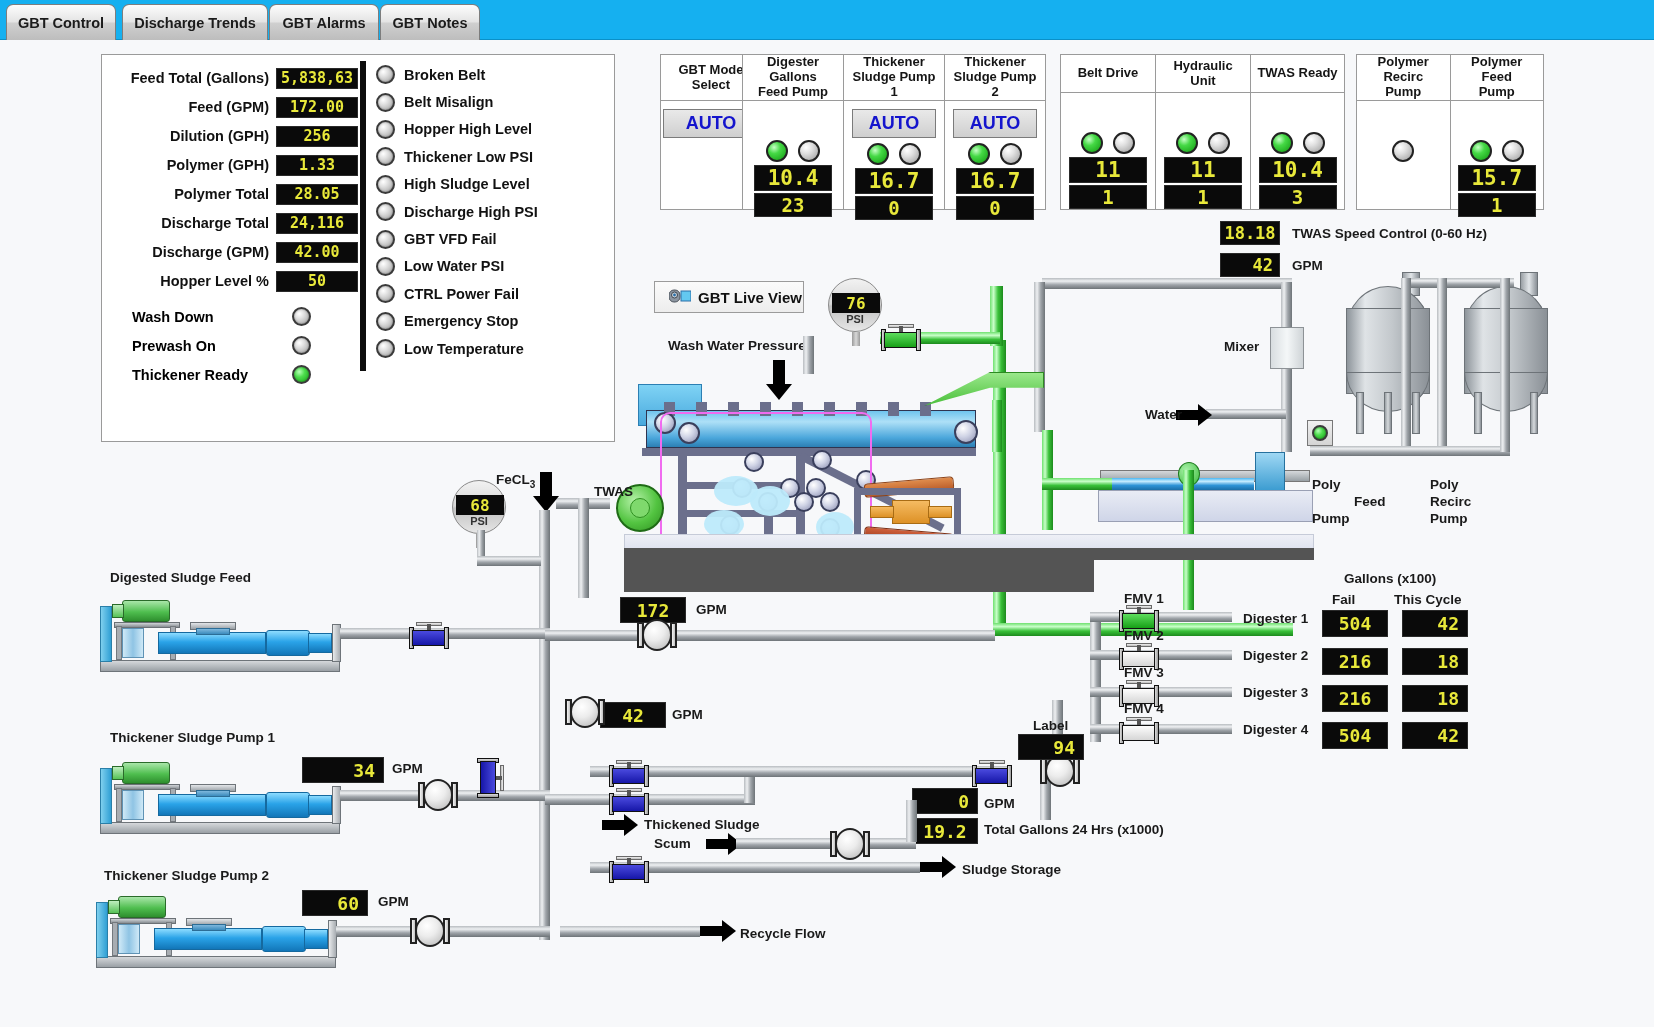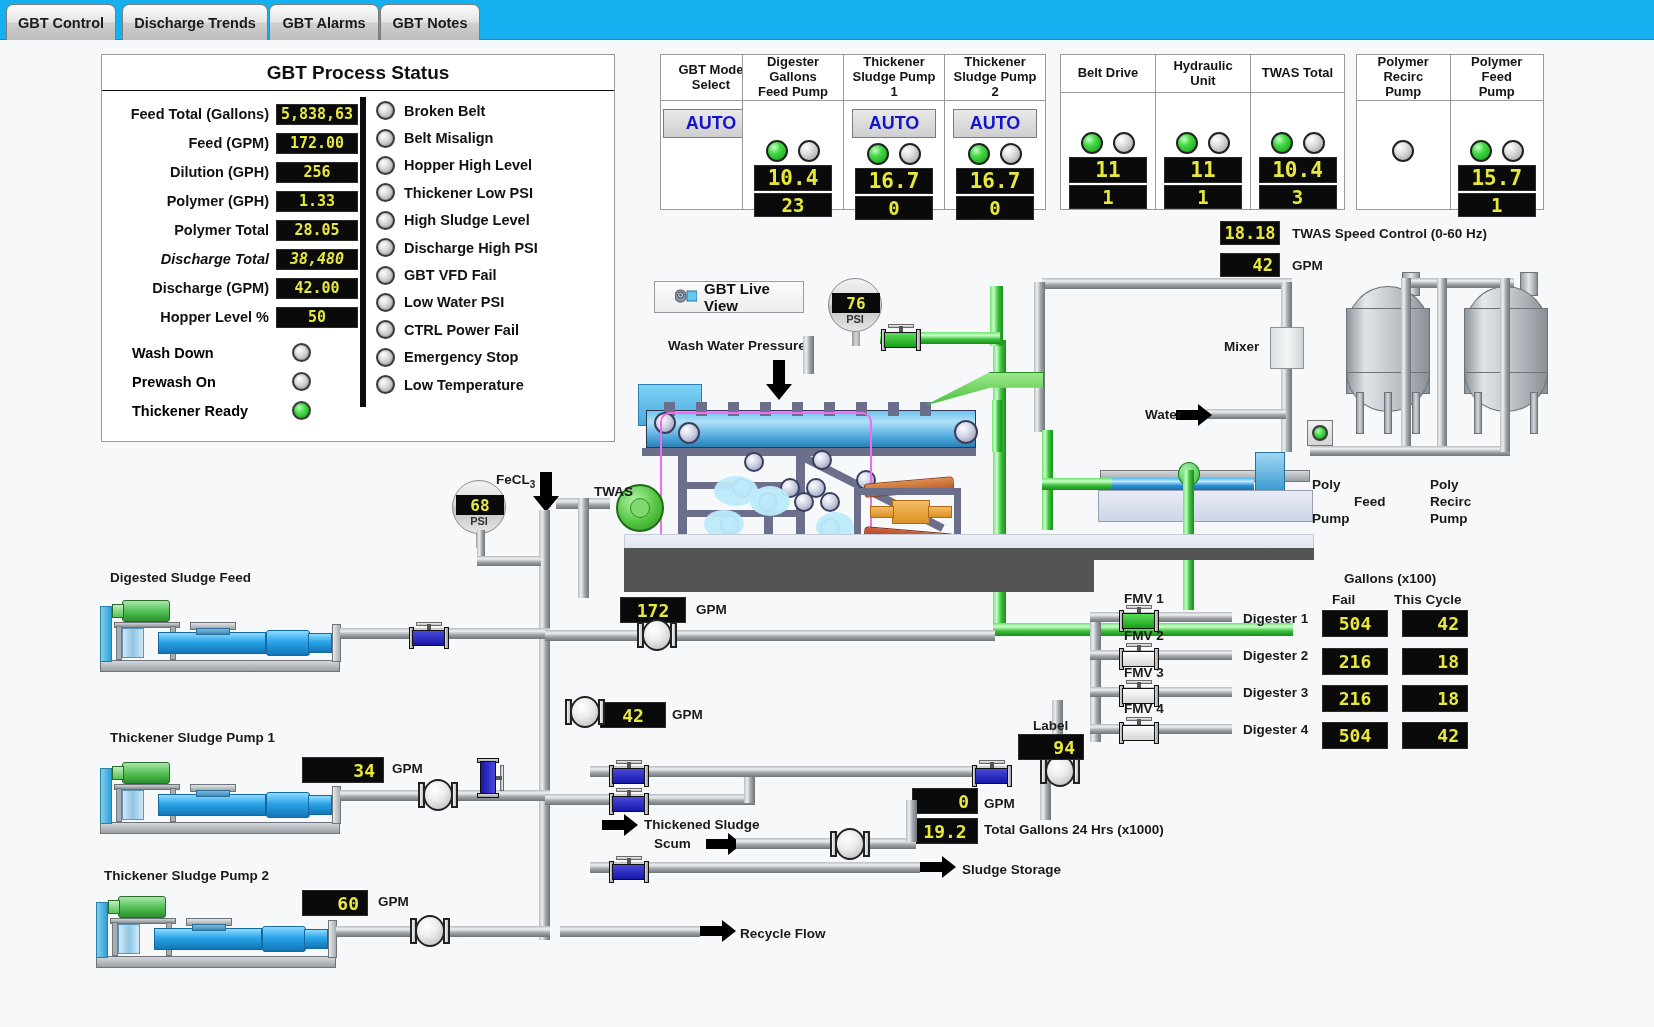--- a/index.html
+++ b/index.html
@@ -132,21 +132,21 @@
   .gauge .g-stem{
     position:absolute; left:23px; top:53px; width:8px; height:14px;
     background:linear-gradient(90deg,#9a9a9a,#d8d8d8,#9a9a9a);
   }
 
   
   #liveview{
     position:absolute; left:654px; top:281px; width:150px; height:32px;
     background:linear-gradient(180deg,#fbfbfb,#ededed);
     border:1px solid #9b9b9b;
-    display:flex; align-items:center; gap:7px; padding-left:20px;
+    display:flex; align-items:center; gap:7px; padding-left:14px;
     cursor:pointer;
     font-size:15px; font-weight:bold; color:#111;
   }
 
   
   .pipe{ position:absolute; background:linear-gradient(180deg,#b8bcc0 0%,#eef0f2 28%,#9fa4a9 62%,#6e7478 100%); }
   .pipe-v{ position:absolute; background:linear-gradient(90deg,#b8bcc0 0%,#eef0f2 28%,#9fa4a9 62%,#6e7478 100%); }
   .pipe-g{ position:absolute; background:linear-gradient(180deg,#6fe06f 0%,#c9ffc9 28%,#39c139 62%,#1d8a1d 100%); }
   .pipe-gv{ position:absolute; background:linear-gradient(90deg,#6fe06f 0%,#c9ffc9 28%,#39c139 62%,#1d8a1d 100%); }
   .pipe-b{ position:absolute; background:linear-gradient(180deg,#49b6f2 0%,#c6ecff 28%,#2e93d6 62%,#1b6fa8 100%); }
@@ -269,21 +269,20 @@
     </div>
   <div class="tab" style="left:269px;width:110px;">
       <span>GBT Alarms</span>
     </div>
   <div class="tab" style="left:380px;width:100px;">
       <span>GBT Notes</span>
     </div>
 </div>
 
 <div id="status-panel">
-  <div id="status-title">GBT Process Status</div>
   <div id="status-body">
 
     <div class="kv-row" style="top:12px;">
       <span class="kv-label">Feed Total (Gallons)</span>
       <span class="lcd kv-lcd">5,838,63</span>
       </div>
 
     <div class="kv-row" style="top:41px;">
       <span class="kv-label">Feed (GPM)</span>
       <span class="lcd kv-lcd">172.00</span>
@@ -297,23 +296,23 @@
     <div class="kv-row" style="top:99px;">
       <span class="kv-label">Polymer (GPH)</span>
       <span class="lcd kv-lcd">1.33</span>
       </div>
 
     <div class="kv-row" style="top:128px;">
       <span class="kv-label">Polymer Total</span>
       <span class="lcd kv-lcd">28.05</span>
       </div>
 
-    <div class="kv-row" style="top:157px;font-style:italic;">
+    <div class="kv-row" style="top:157px;">
       <span class="kv-label">Discharge Total</span>
-      <span class="lcd kv-lcd">38,480</span>
+      <span class="lcd kv-lcd">24,116</span>
       </div>
 
     <div class="kv-row" style="top:186px;">
       <span class="kv-label">Discharge (GPM)</span>
       <span class="lcd kv-lcd">42.00</span>
       </div>
 
     <div class="kv-row" style="top:215px;">
       <span class="kv-label">Hopper Level %</span>
       <span class="lcd kv-lcd">50</span>
@@ -456,21 +455,21 @@
       <div style="height:31px;"></div>
       <div class="leds2">
         <span class="led-lg on"></span>
         <span class="led-lg"></span>
       </div>
       <div class="lcd eq-lcd">11</div>
       <div class="lcd eq-lcd2">1</div>
     </div>
   </div>
   <div class="eqcell" style="width:93px;">
-    <div class="eqhead">TWAS Total</div>
+    <div class="eqhead">TWAS Ready</div>
     <div class="eqbody">
       <div style="height:31px;"></div>
       <div class="leds2">
         <span class="led-lg on"></span>
         <span class="led-lg"></span>
       </div>
       <div class="lcd eq-lcd">10.4</div>
       <div class="lcd eq-lcd2">3</div>
     </div>
   </div>

